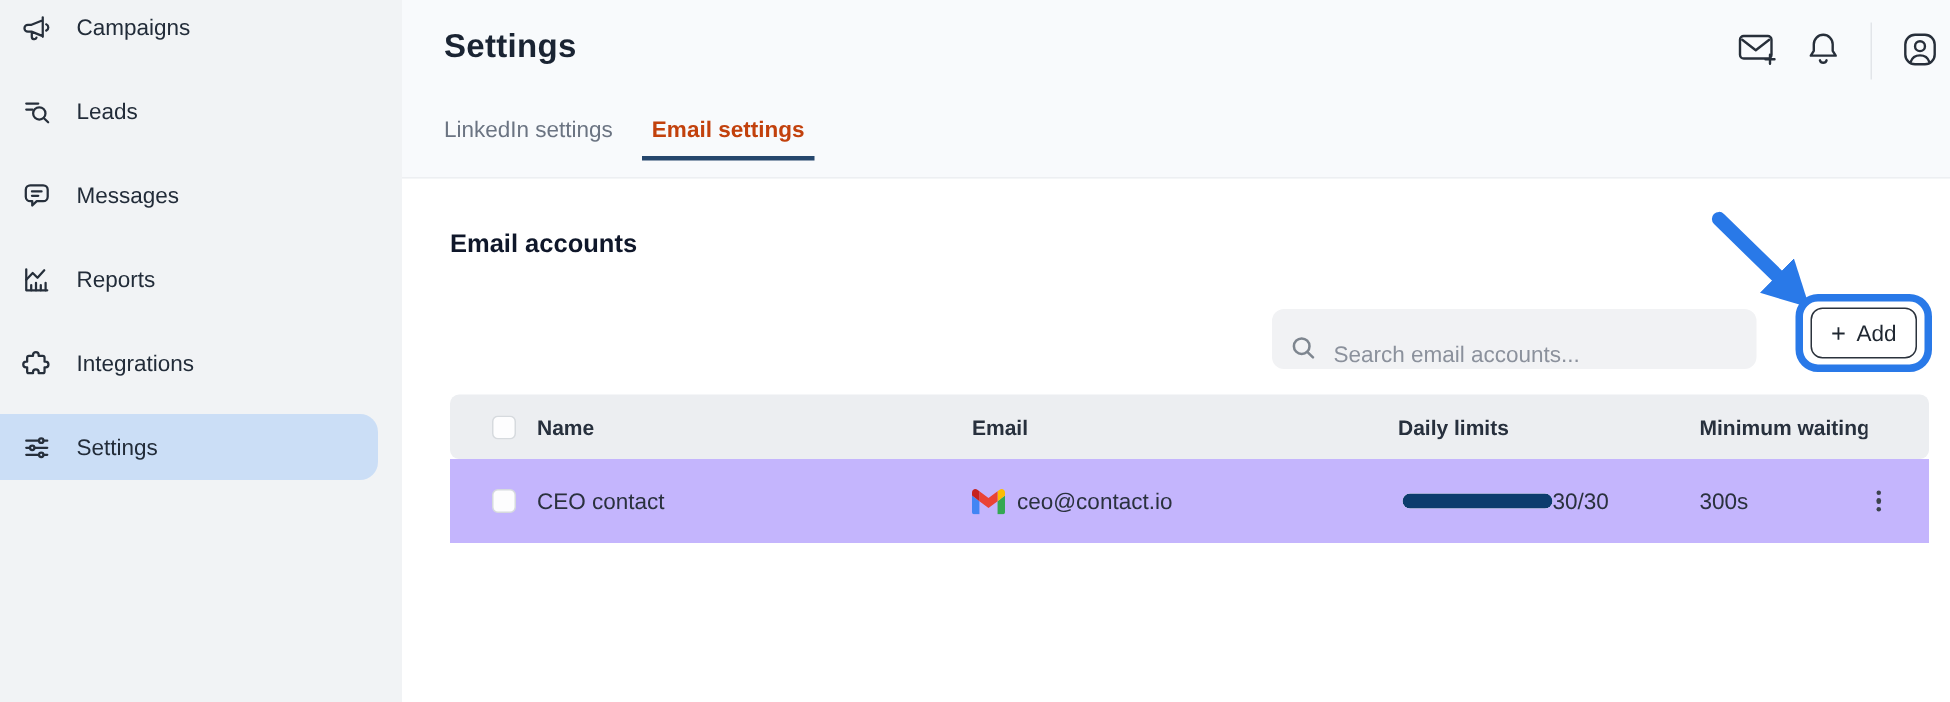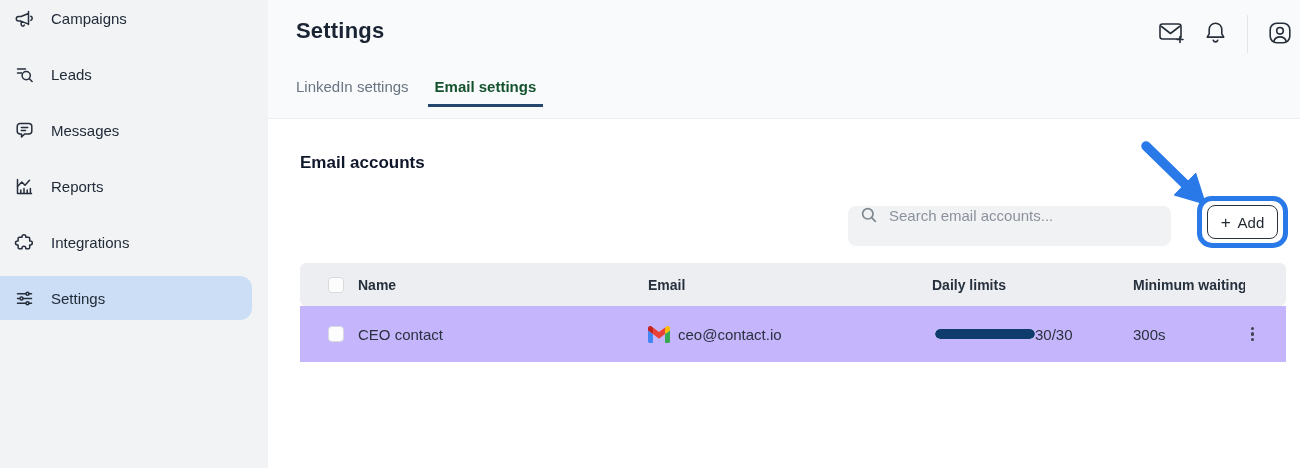--- a/index.html
+++ b/index.html
@@ -19,30 +19,30 @@
   .nav-item.active{background:var(--sidebar-active-bg,#cbdef6);border-radius:0 12px 12px 0;}
   .nav-icon{width:21px;height:21px;display:inline-flex;}
   .nav-icon svg{width:21px;height:21px;stroke:#262f3b;fill:none;stroke-width:1.5;stroke-linecap:round;stroke-linejoin:round;}
   
   .main{position:absolute;left:268px;top:0;width:1032px;height:468px;background:#fff;}
   .topbar{position:absolute;left:0;top:0;width:100%;height:119px;background:#f8fafc;border-bottom:1px solid #edeff2;box-sizing:border-box;}
   .page-title{position:absolute;left:28px;top:18px;margin:0;font-size:22px;font-weight:700;color:#1a2433;letter-spacing:.2px;}
   .tabs{position:absolute;left:28px;top:78px;display:flex;gap:12px;}
   .tab{font-size:15px;color:#6b7482;padding:0 7px 9px 7px;border-bottom:3px solid transparent;cursor:pointer;}
   .tab:first-child{margin-left:-7px;}
-  .tab.active{color:#14532d;font-weight:600;border-bottom-color:var(--tab-underline,#26476d);}
+  .tab.active{color:#c2410c;font-weight:600;border-bottom-color:var(--tab-underline,#26476d);}
   .top-icons{position:absolute;right:8px;top:18px;display:flex;align-items:center;gap:19px;height:32px;}
   .icon-btn{background:none;border:none;padding:0;cursor:pointer;display:inline-flex;align-items:center;}
   .icon-btn svg{stroke:#272f3a;fill:none;stroke-width:1.6;stroke-linecap:round;stroke-linejoin:round;}
   .vdiv{width:1px;height:38px;background:#e2e5e9;margin:0 1px;}
   
   .section-title{position:absolute;left:32px;top:153px;margin:0;font-size:17px;font-weight:700;color:#0f172a;}
   .search-box{
     position:absolute;left:580px;top:206px;width:323px;height:40px;box-sizing:border-box;
-    background:#f1f2f4;border-radius:8px;display:flex;align-items:flex-start;padding:0 12px;gap:9px;
+    background:#f1f2f4;border-radius:8px;display:flex;align-items:flex-end;padding:0 12px;gap:9px;
   }
   .search-box svg{stroke:#7e868f;fill:none;stroke-width:1.7;stroke-linecap:round;flex:none;}
   .search-box input{
     border:none;background:transparent;outline:none;flex:1;font-size:15px;color:#2a313e;
     font-family:"Liberation Sans","DejaVu Sans",sans-serif;
   }
   .search-box input::placeholder{color:#8b919c;}
   .annotation-ring{
     position:absolute;left:929px;top:196px;width:91px;height:52px;box-sizing:border-box;
     border:5px solid var(--annotation-blue,#2979e8);border-radius:15px;

